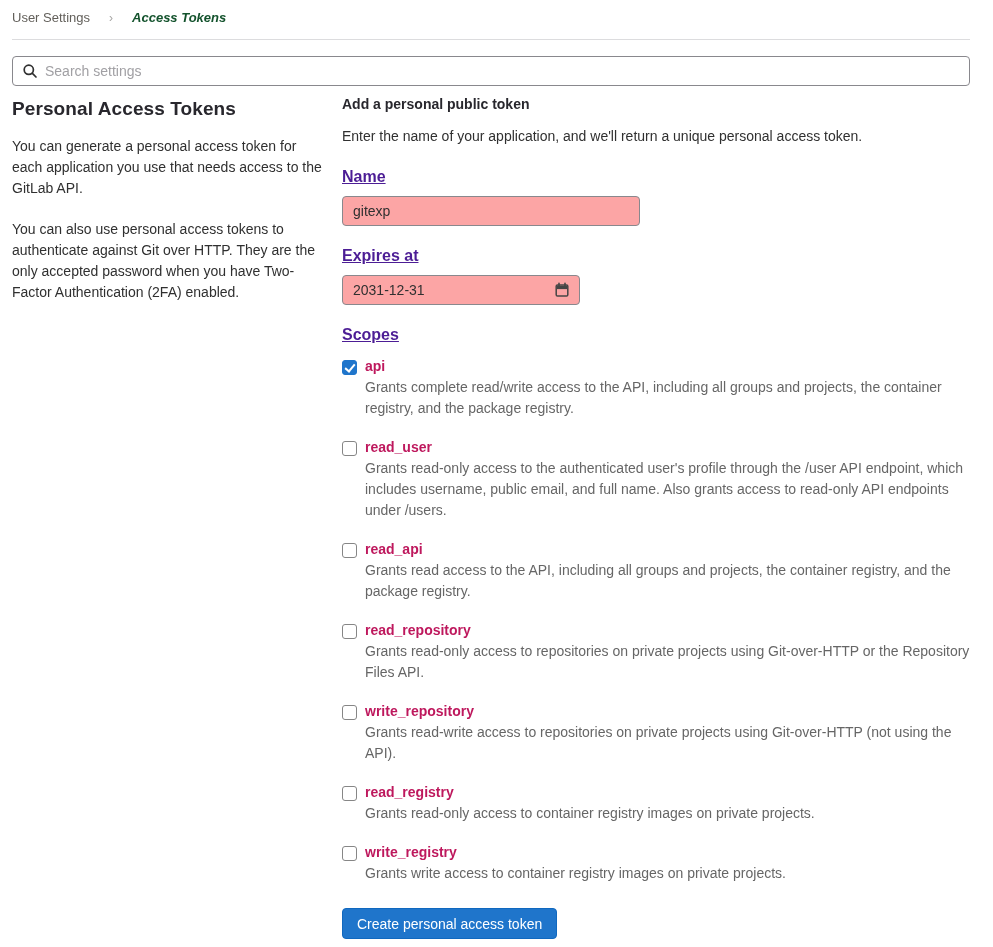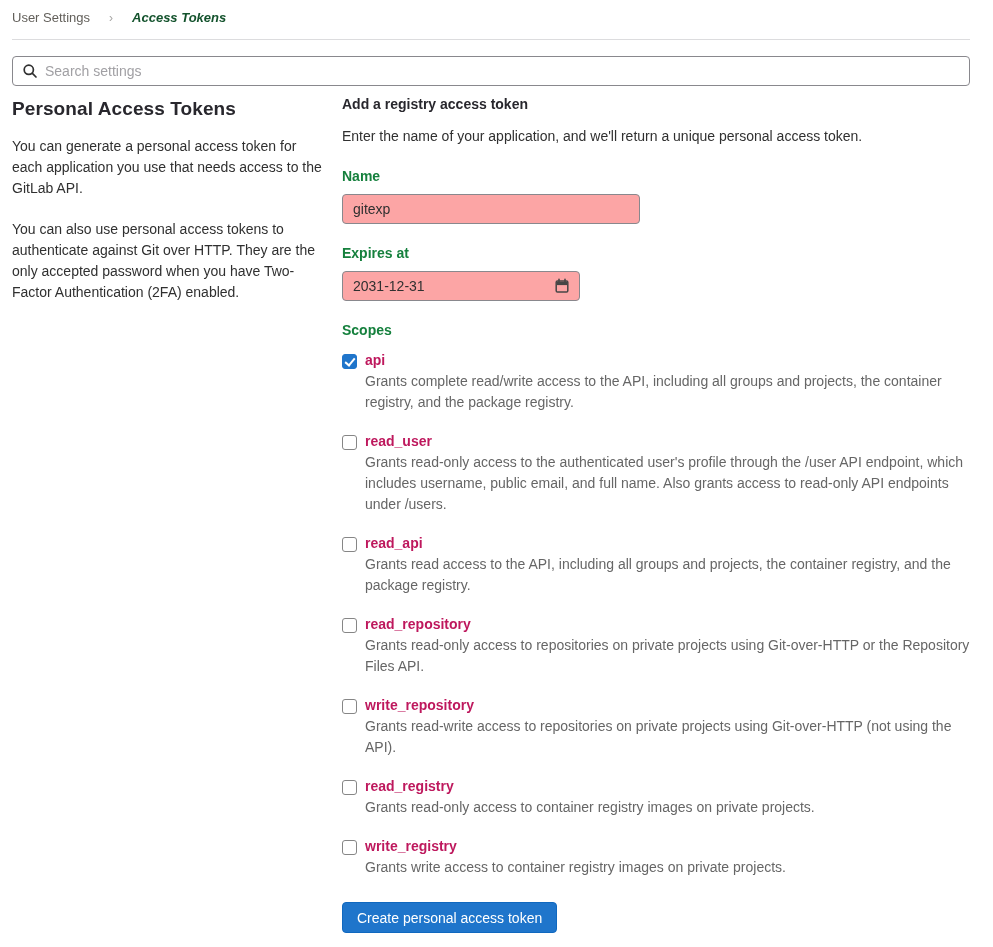--- a/index.html
+++ b/index.html
@@ -57,21 +57,21 @@
   .col-left p {
     font-size: 14px;
     line-height: 21px;
     color: #303030;
     margin-bottom: 20px;
   }
 
   .form-title { font-size: 14px; font-weight: 700; color: #28272d; margin: 2px 0 14px 0; }
   .form-desc { font-size: 14px; color: #303030; margin-bottom: 22px; line-height: 20px; }
 
-  .field-label { display: block; font-size: 14px; font-weight: 700; color: #15803d; margin-bottom: 10px; }
+  .field-label { display: block; font-size: 16px; font-weight: 700; color: #4c1d95; margin-bottom: 10px; text-decoration: underline; }
 
   .text-input {
     height: 30px;
     border: 1px solid #89888d;
     border-radius: 4px;
     padding: 4px 10px;
     font-size: 14px;
     font-family: inherit;
     color: #303030;
     outline: none;
@@ -157,21 +157,21 @@
 
   <div class="columns">
 
     <aside class="col-left">
       <h2>Personal Access Tokens</h2>
       <p>You can generate a personal access token for each application you use that needs access to the GitLab API.</p>
       <p>You can also use personal access tokens to authenticate against Git over HTTP. They are the only accepted password when you have Two-Factor Authentication (2FA) enabled.</p>
     </aside>
 
     <main class="col-right">
-      <h3 class="form-title">Add a registry access token</h3>
+      <h3 class="form-title">Add a personal public token</h3>
       <p class="form-desc">Enter the name of your application, and we'll return a unique personal access token.</p>
 
       <label class="field-label">Name</label>
       <input class="text-input name-input" type="text" value="gitexp" style="">
 
       <label class="field-label">Expires at</label>
       <div class="date-wrap">
         <input class="text-input" type="text" value="2031-12-31" style="">
         <svg width="16" height="16" viewBox="0 0 16 16" fill="none">
           <path d="M5 1.2v2.6M11 1.2v2.6" stroke="#454545" stroke-width="1.6" stroke-linecap="round"></path>

